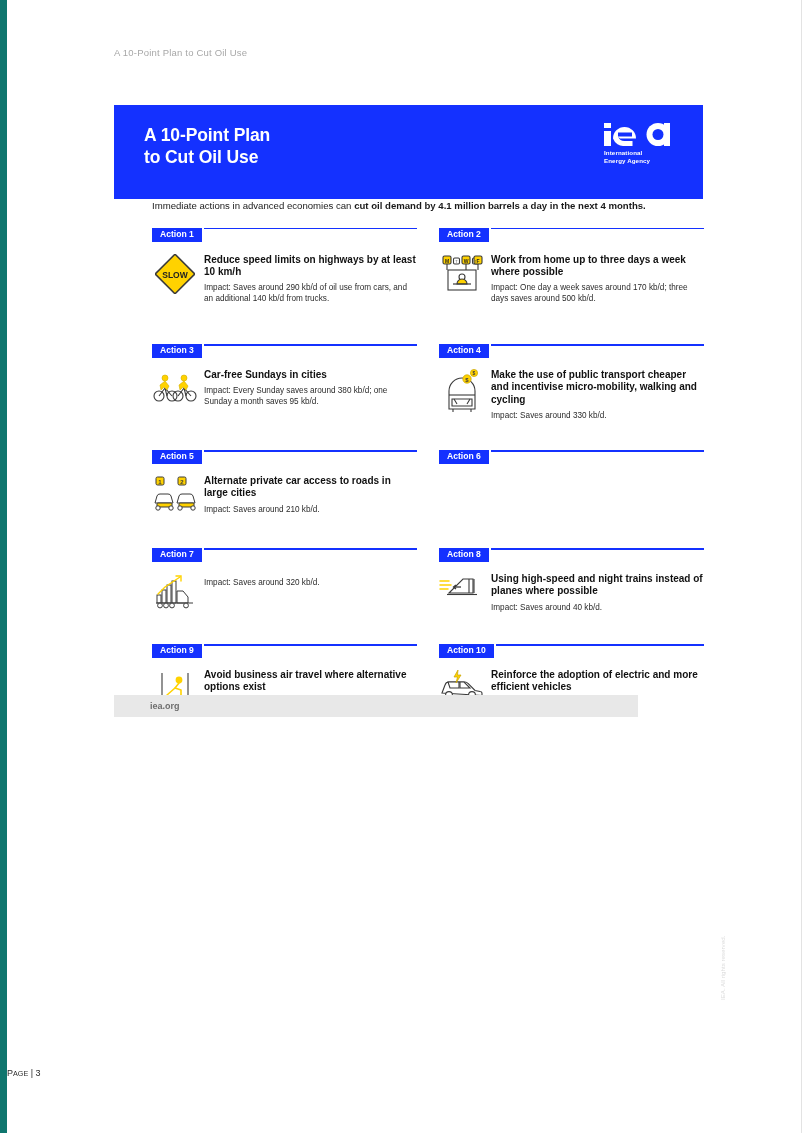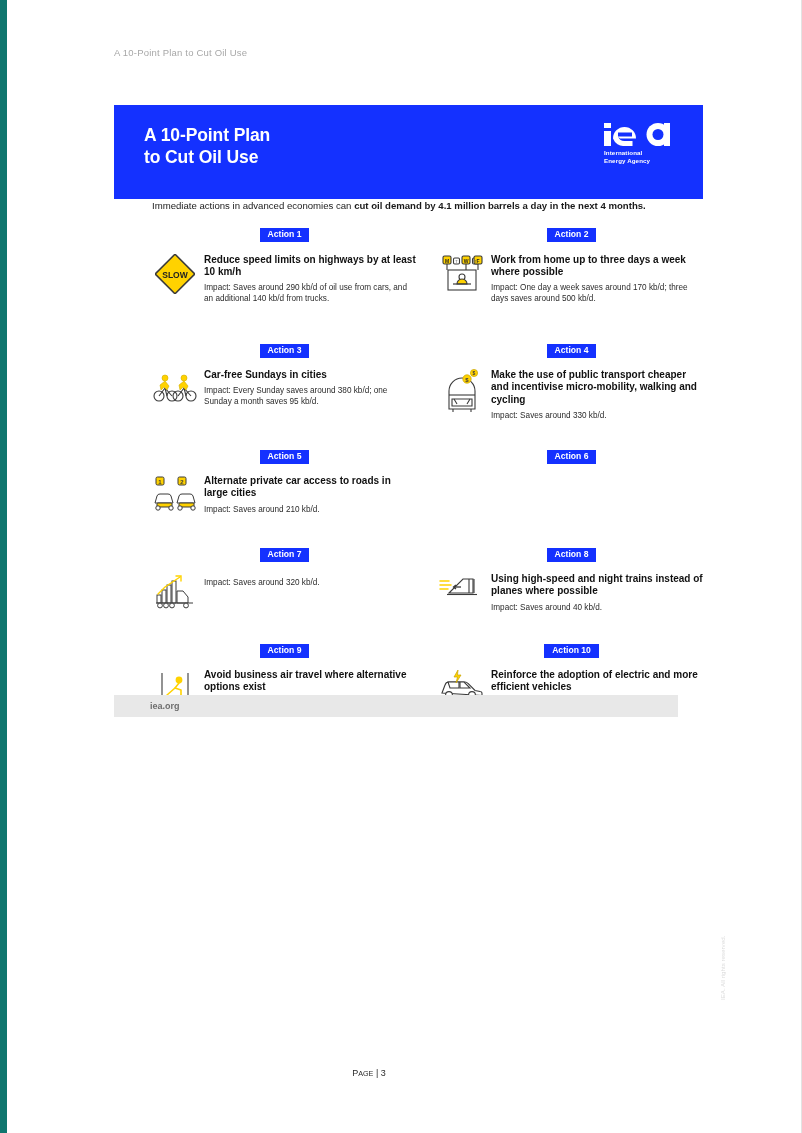--- a/index.html
+++ b/index.html
@@ -51,21 +51,21 @@
     font-size:9.6px;color:#1a1a1a;
   }
   .intro b{font-weight:bold;}
 
   
   .grid{position:absolute;left:145px;top:228px;width:552px;}
   .row{display:flex;width:100%;}
   .cell{width:265px;}
   .cell.right{margin-left:22px;}
 
-  .badge-row{display:flex;align-items:center;height:14px;flex-direction:column;}
+  .badge-row{display:flex;height:14px;}
   .badge{
     background:#1431ff;color:#fff;font-weight:bold;font-size:8.6px;
     padding:2px 8px 3px 8px;line-height:9px;white-space:nowrap;
   }
   .rule{flex:1;height:1.4px;background:#1431ff;margin-left:2px;}
 
   .body{display:flex;margin-top:11px;}
   .icon{width:46px;min-width:46px;display:flex;align-items:flex-start;justify-content:center;}
   .texts{padding-left:6px;}
   .title{
@@ -80,30 +80,29 @@
   
   .row-spacer-a{height:40px;}
   .row-spacer-b{height:29px;}
   .row-spacer-c{height:33px;}
   .row-spacer-d{height:31px;}
 
   
   .footbar{
     position:absolute;left:107px;top:695px;width:524px;height:22px;
     background:#e8e8e8;
-    padding-left:40px;
   }
   .footbar span{
     position:absolute;left:36px;top:6px;
     font-size:9px;color:#6d6d6d;font-weight:bold;
   }
 
   
   .pagenum{
-    position:absolute;left:8px;top:1068px;width:708px;text-align:center;
+    position:absolute;left:0;top:1068px;width:708px;text-align:left;
     font-size:9px;color:#2a2a2a;
   }
   .pagenum .sc{font-size:7.2px;}
 
   
   .rights{
     position:absolute;left:712px;top:1000px;
     font-size:6.2px;color:#dcdcdc;
     transform:rotate(-90deg);transform-origin:left top;
     white-space:nowrap;

